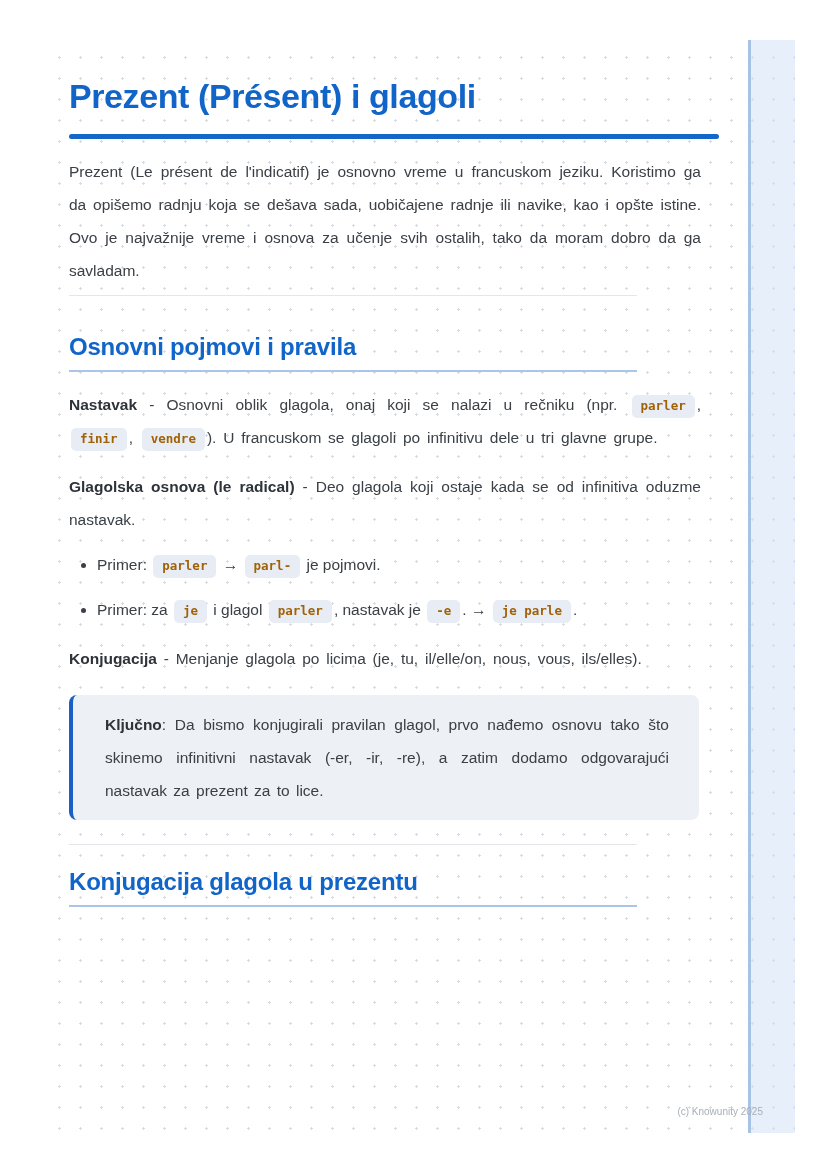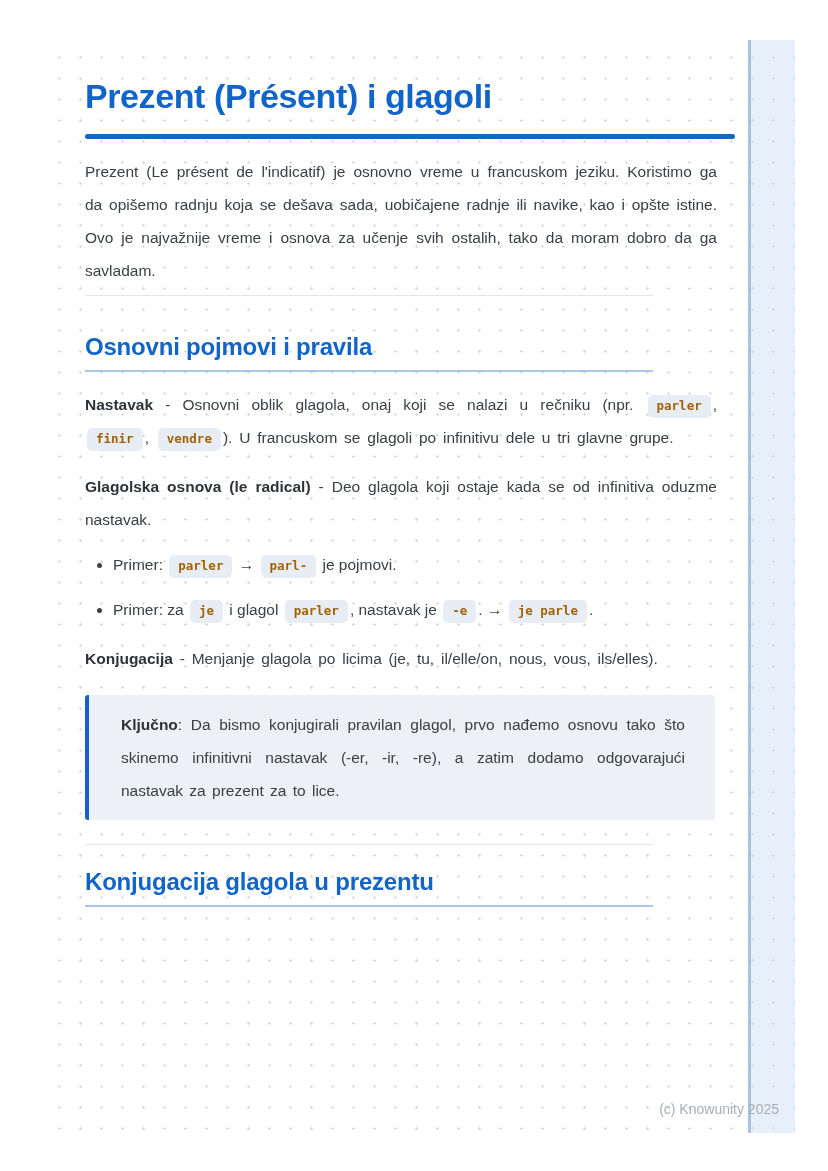--- a/index.html
+++ b/index.html
@@ -23,21 +23,21 @@
   
   .margin-strip {
     position: absolute;
     top: 0; right: 0; bottom: 0;
     width: 47px;
     background: rgba(209, 226, 245, 0.55);
     border-left: 3px solid #a6c3e6;
   }
   .content {
     position: absolute;
-    left: 40px; top: 0;
+    left: 24px; top: 0;
     width: 650px;
   }
   h1.doc-title {
     margin-top: 34px;
     font-size: 34px;
     line-height: 44px;
     font-weight: 800;
     letter-spacing: -0.4px;
     color: #1164c8;
   }
@@ -100,32 +100,32 @@
     margin: 0 2px;
     line-height: 20px;
     vertical-align: baseline;
     white-space: nowrap;
   }
   .callout {
     margin-top: 20px;
     width: 630px;
     background: #edf0f5;
     border-left: 4px solid #1c5fc4;
-    border-radius: 3px;
+    border-radius: 8px;
     padding: 13px 30px 13px 32px;
     font-size: 15.5px;
     line-height: 33px;
     text-align: justify;
     word-spacing: 2px;
     color: #3a4046;
   }
   .page-footer {
     position: absolute;
-    right: 16px; bottom: 16px;
-    font-size: 14px;
+    right: 32px; bottom: 16px;
+    font-size: 10px;
     color: #a9afb7;
     z-index: 2;
   }
 </style>
 </head>
 <body>
 
 <div class="paper">
   <div class="margin-strip"></div>
 

